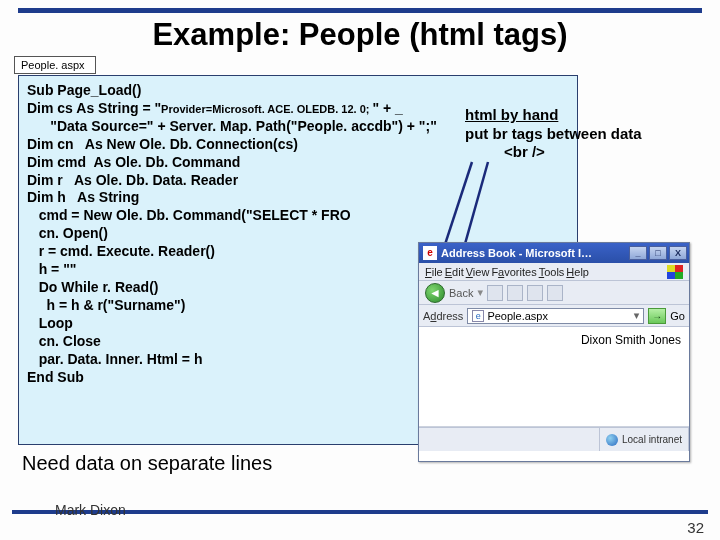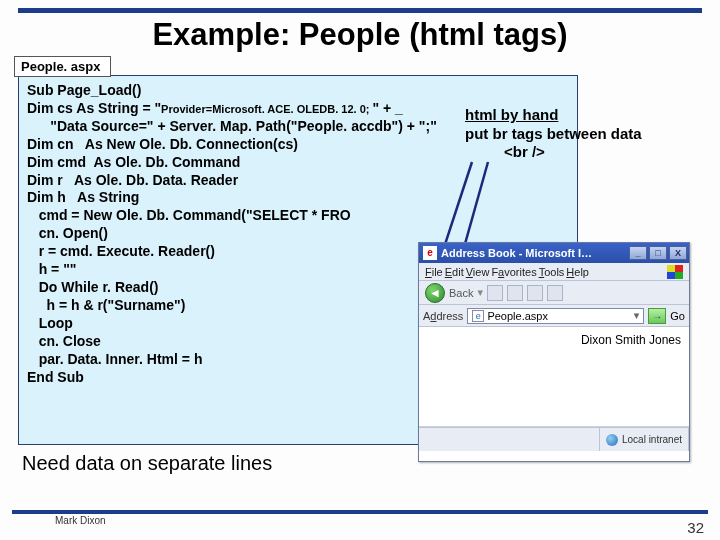--- a/index.html
+++ b/index.html
@@ -23,22 +23,22 @@
     text-align: center;
     margin: 4px 0 6px 0;
   }
   .tab {
     position: absolute;
     left: 14px;
     top: 56px;
     background: #fff;
     border: 1px solid #555;
     padding: 2px 10px 2px 6px;
-    font-size: 13px;
-    font-weight: bold;
+    font-size: 11px;
+    font-weight: normal;
     z-index: 2;
   }
   .codebox {
     position: absolute;
     left: 18px;
     top: 75px;
     width: 560px;
     height: 370px;
     background: #daf2fb;
     border: 1.5px solid #2a3f6e;
@@ -77,22 +77,22 @@
   .footer-line {
     position: absolute;
     left: 0; right: 0; bottom: 26px;
     height: 4px;
     background: #1e3c8c;
     margin: 0 12px;
   }
   .footer-left {
     position: absolute;
     left: 12px;
-    bottom: 14px;
-    font-size: 10px;
+    bottom: 22px;
+    font-size: 14px;
     color: #333;
     padding-left: 43px;
   }
   .footer-right {
     position: absolute;
     right: 16px;
     bottom: 4px;
     font-size: 15px;
     color: #333;
   }

